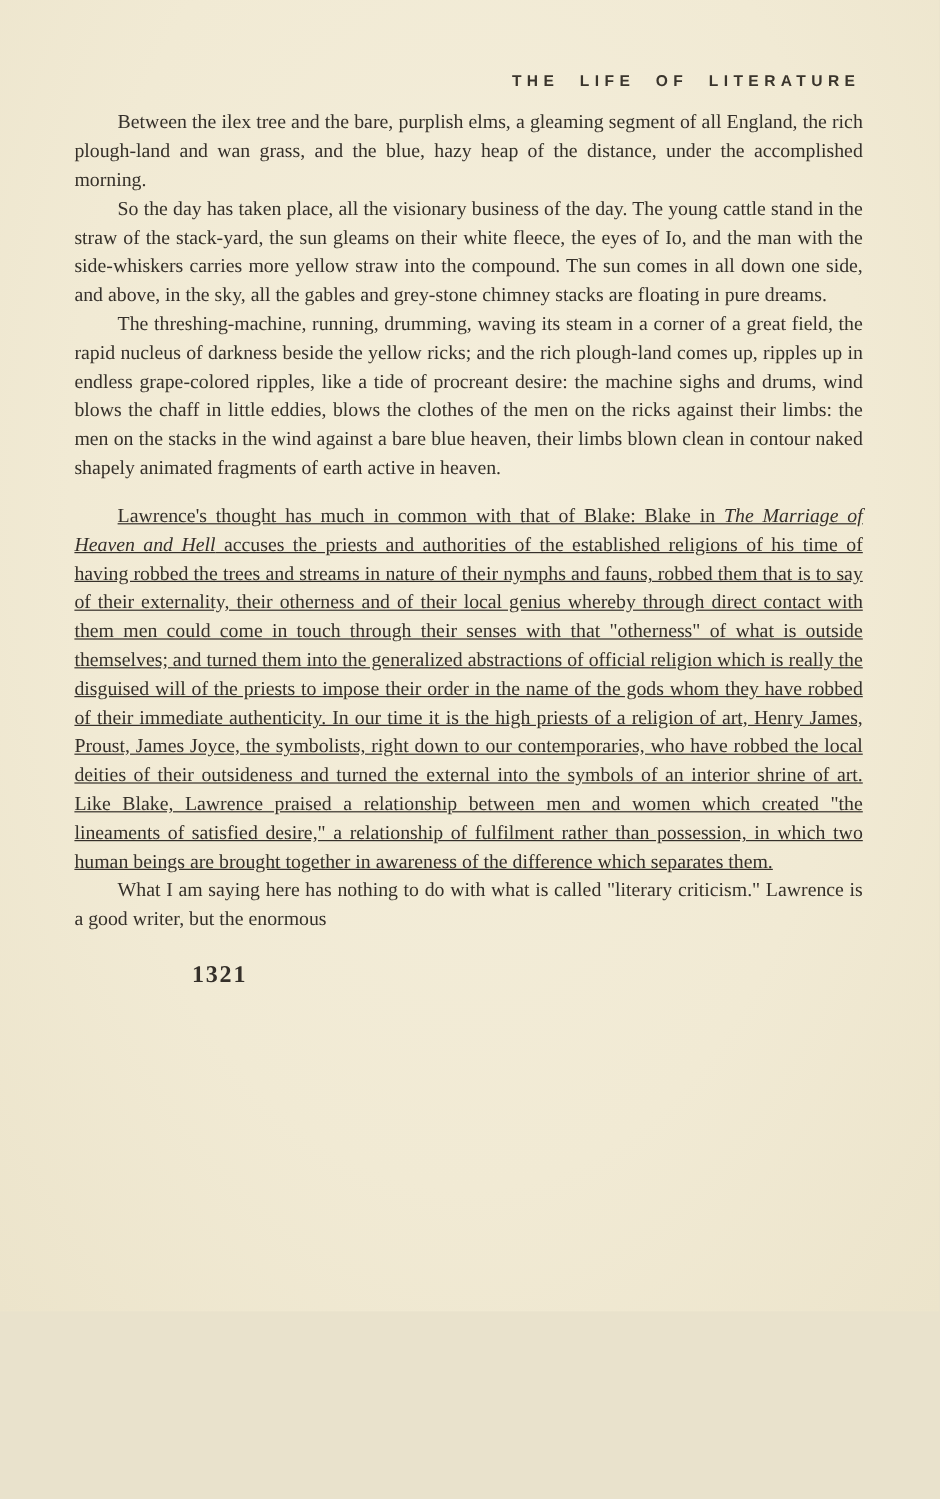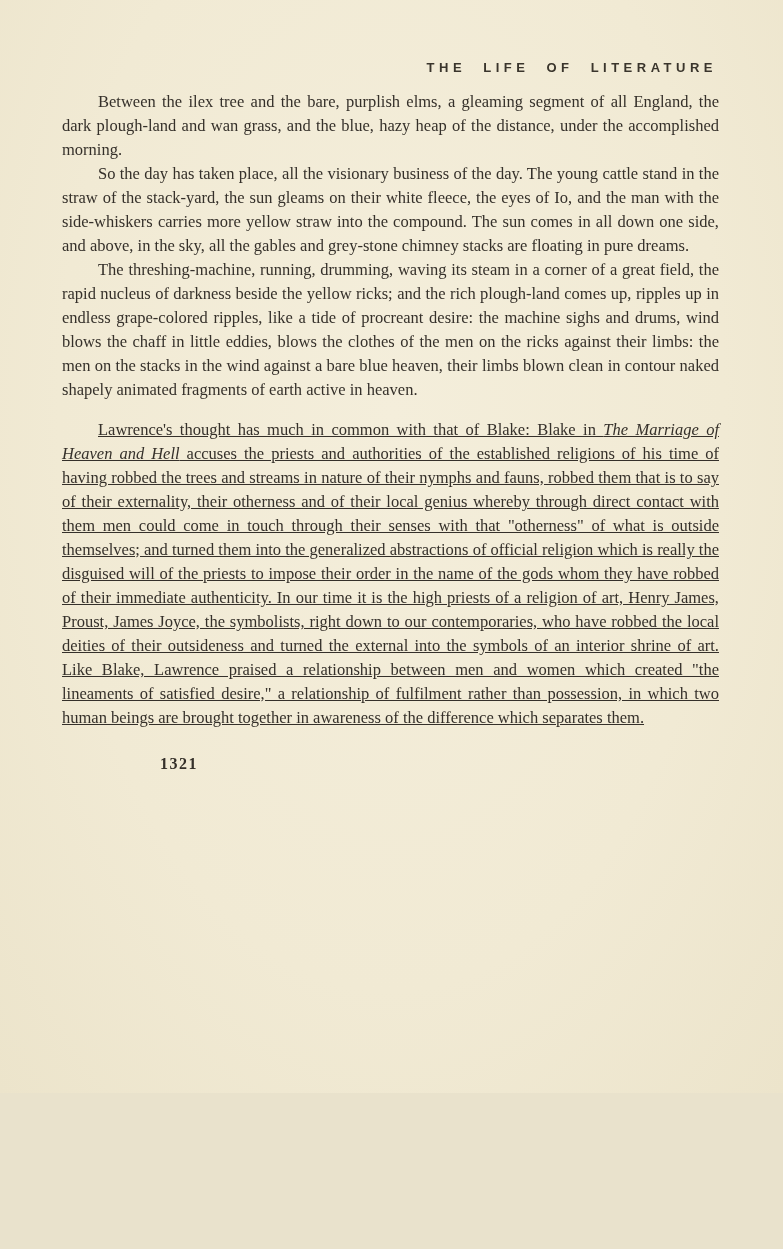--- a/index.html
+++ b/index.html
@@ -42,41 +42,42 @@
   .content p.section-start {
     margin-top: 16px;
     text-decoration: underline;
   }
   .content em {
     font-style: italic;
   }
   .page-number {
     margin: 22px 0 0 98px;
     color: #35302a;
-    font-size: 16px;
+    font-size: 20px;
     font-weight: 700;
     letter-spacing: 1.5px;
   }
 </style>
 </head>
 <body>
 
 <div class="page">
 
   <div class="running-header">THE LIFE OF LITERATURE</div>
 
   <div class="content">
 
-    <p class="para">Between the ilex tree and the bare, purplish elms, a gleaming segment of all England, the dark plough-land and wan grass, and the blue, hazy heap of the distance, under the accomplished morning.</p>
+    <p class="para">Between the ilex tree and the bare, purplish elms, a gleaming segment of all England, the rich plough-land and wan grass, and the blue, hazy heap of the distance, under the accomplished morning.</p>
 
     <p class="para">So the day has taken place, all the visionary business of the day. The young cattle stand in the straw of the stack-yard, the sun gleams on their white fleece, the eyes of Io, and the man with the side-whiskers carries more yellow straw into the compound. The sun comes in all down one side, and above, in the sky, all the gables and grey-stone chimney stacks are floating in pure dreams.</p>
 
 
     <p class="para">The threshing-machine, running, drumming, waving its steam in a corner of a great field, the rapid nucleus of darkness beside the yellow ricks; and the rich plough-land comes up, ripples up in endless grape-colored ripples, like a tide of procreant desire: the machine sighs and drums, wind blows the chaff in little eddies, blows the clothes of the men on the ricks against their limbs: the men on the stacks in the wind against a bare blue heaven, their limbs blown clean in contour naked shapely animated fragments of earth active in heaven.</p>
 
     <p class="para section-start"><span>Lawrence's thought has much in common with that of Blake: Blake in </span><em>The Marriage of Heaven and Hell</em><span> accuses the priests and authorities of the established religions of his time of having robbed the trees and streams in nature of their nymphs and fauns, robbed them that is to say of their externality, their otherness and of their local genius whereby through direct contact with them men could come in touch through their senses with that "otherness" of what is outside themselves; and turned them into the generalized abstractions of official religion which is really the disguised will of the priests to impose their order in the name of the gods whom they have robbed of their immediate authenticity. In our time it is the high priests of a religion of art, Henry James, Proust, James Joyce, the symbolists, right down to our contemporaries, who have robbed the local deities of their outsideness and turned the external into the symbols of an interior shrine of art. Like Blake, Lawrence praised a relationship between men and women which created "the lineaments of satisfied desire," a relationship of fulfilment rather than possession, in which two human beings are brought together in awareness of the difference which separates them.</span></p>
 
+    <p class="para">What I am saying here has nothing to do with what is called "literary criticism." Lawrence is a good writer, but the enormous</p>
 
     <div class="page-number">1321</div>
 
   </div>
 
 </div>
 
 </body></html>

